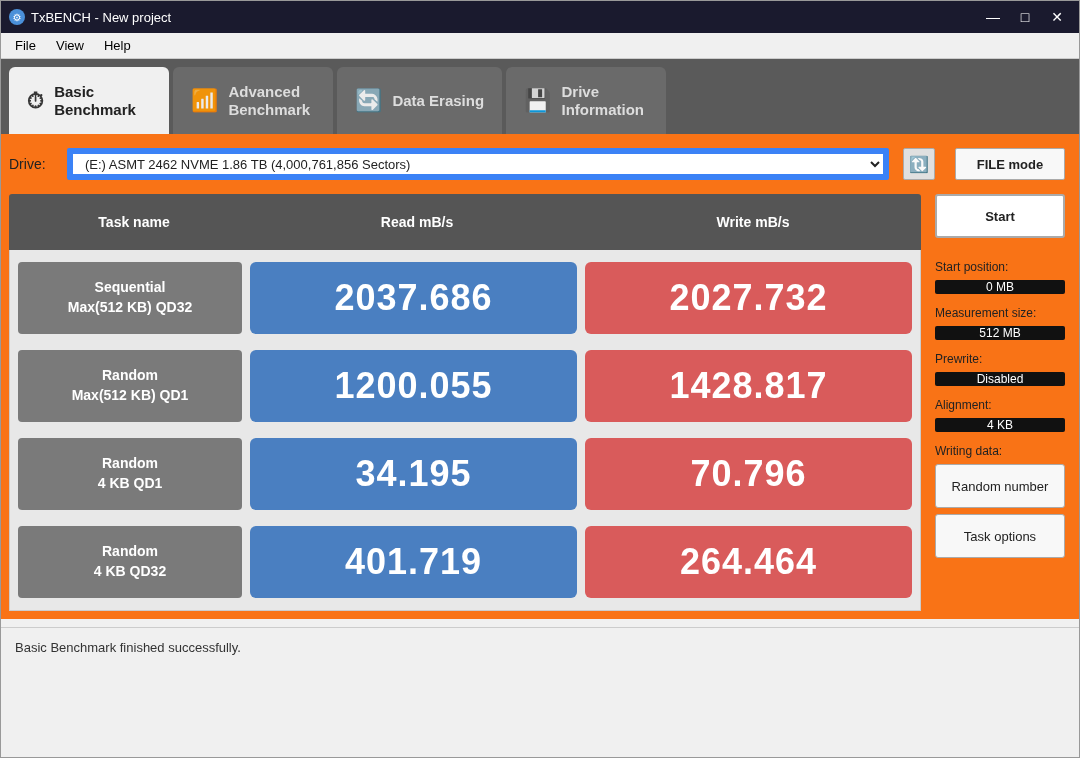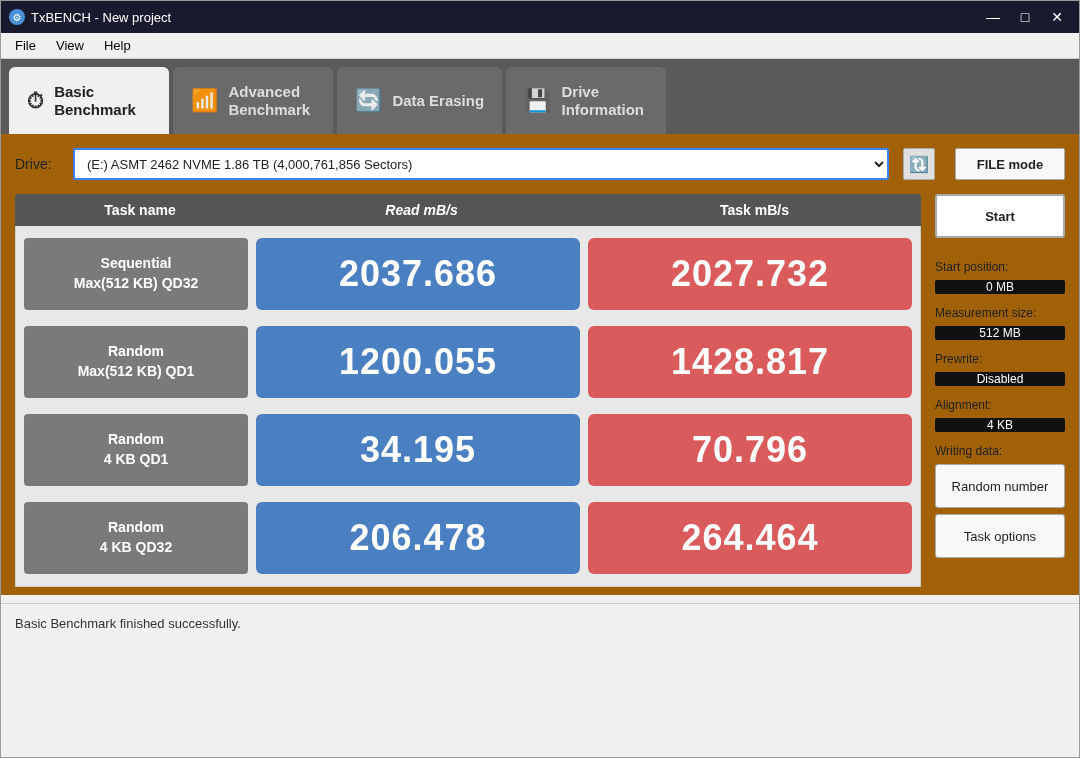--- a/index.html
+++ b/index.html
@@ -97,43 +97,43 @@
       color: #222;
     }
     .tab-icon {
       font-size: 22px;
       opacity: 0.9;
     }
     .tab-text { line-height: 1.2; }
 
     
     .content {
-      background: #a16207;
-      padding: 14px 14px 8px 14px;
+      background: #f97316;
+      padding: 14px 14px 8px 8px;
       flex: 1;
     }
 
     
     .drive-row {
       display: flex;
       align-items: center;
       gap: 10px;
       margin-bottom: 14px;
     }
     .drive-label {
       font-size: 14px;
       font-weight: 500;
       color: #222;
       min-width: 48px;
     }
     .drive-select-wrap {
       flex: 1;
       display: flex;
       align-items: center;
-      border: 2px solid #3b82f6;
+      border: 6px solid #3b82f6;
       background: white;
       height: 32px;
       border-radius: 2px;
     }
     .drive-select {
       flex: 1;
       border: none;
       background: transparent;
       font-size: 13px;
       padding: 0 8px;
@@ -174,31 +174,31 @@
     }
 
     
     .bench-area {
       flex: 1;
     }
     .bench-header {
       display: flex;
       background: #555;
       border-radius: 3px 3px 0 0;
-      height: 32px;
+      height: 56px;
       align-items: center;
     }
     .bench-header-cell {
       color: white;
       font-size: 14px;
       font-weight: 700;
       text-align: center;
     }
     .bench-header-cell.name { width: 240px; padding-left: 10px; }
-    .bench-header-cell.read { flex: 1; font-style: italic; }
+    .bench-header-cell.read { flex: 1; }
     .bench-header-cell.write { flex: 1; }
 
     .bench-rows {
       display: flex;
       flex-direction: column;
       gap: 8px;
       padding: 8px 0;
       background: #e8e8e8;
       border: 1px solid #ccc;
       border-top: none;
@@ -281,22 +281,22 @@
       justify-content: center;
     }
     .right-spacer { height: 4px; }
 
     
     .status-bar {
       background: #f0f0f0;
       border-top: 1px solid #ccc;
       height: 28px;
       display: flex;
-      align-items: flex-end;
-      padding: 0 14px;
+      align-items: flex-start;
+      padding: 12px 14px;
       font-size: 13px;
       color: #333;
       margin-top: 8px;
     }
   </style>
 </head>
 <body>
 
 <div class="title-bar">
   <div class="title-bar-left">
@@ -349,21 +349,21 @@
     </div>
     <button class="file-mode-btn">FILE mode</button>
   </div>
 
   <div class="main-layout">
 
     <div class="bench-area">
       <div class="bench-header">
         <div class="bench-header-cell name">Task name</div>
         <div class="bench-header-cell read">Read mB/s</div>
-        <div class="bench-header-cell write">Task mB/s</div>
+        <div class="bench-header-cell write">Write mB/s</div>
       </div>
       <div class="bench-rows">
 
         <div class="bench-row">
           <div class="bench-task-name">Sequential<br>Max(512 KB) QD32</div>
           <div class="bench-value read-val">2037.686</div>
           <div class="bench-value write-val">2027.732</div>
         </div>
 
         <div class="bench-row">
@@ -373,21 +373,21 @@
         </div>
 
         <div class="bench-row">
           <div class="bench-task-name">Random<br>4 KB QD1</div>
           <div class="bench-value read-val">34.195</div>
           <div class="bench-value write-val">70.796</div>
         </div>
 
         <div class="bench-row">
           <div class="bench-task-name">Random<br>4 KB QD32</div>
-          <div class="bench-value read-val">206.478</div>
+          <div class="bench-value read-val">401.719</div>
           <div class="bench-value write-val">264.464</div>
         </div>
 
       </div>
     </div>
 
     <div class="right-panel">
       <button class="right-btn start-btn">Start</button>
 
       <div class="right-spacer"></div>

